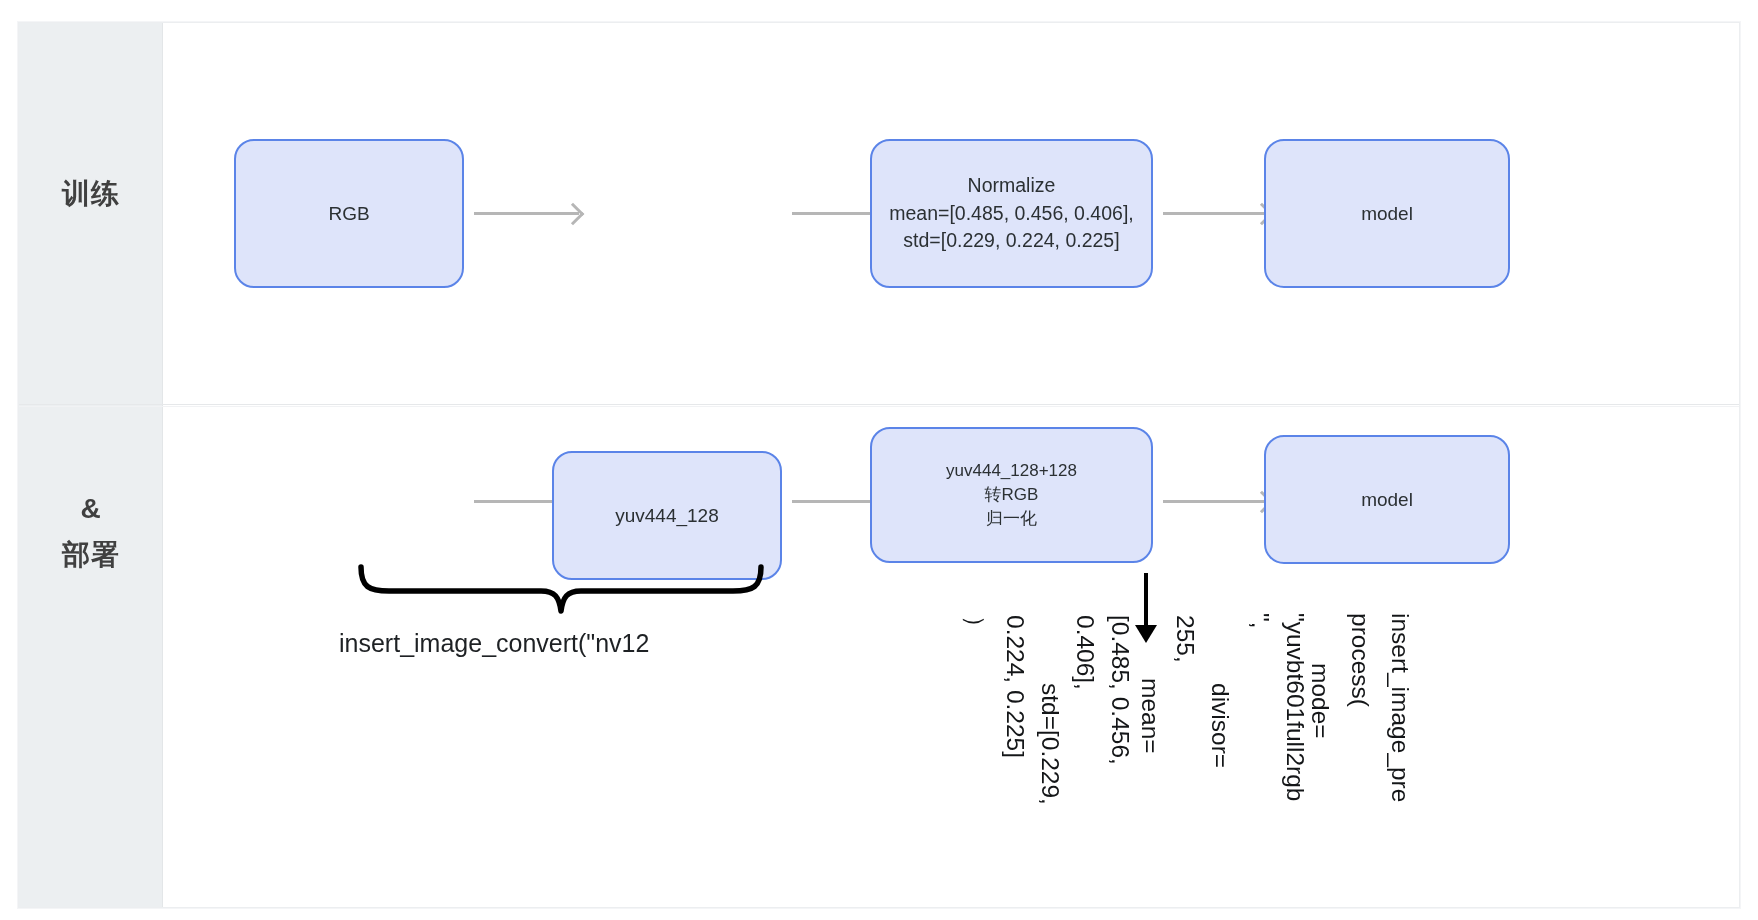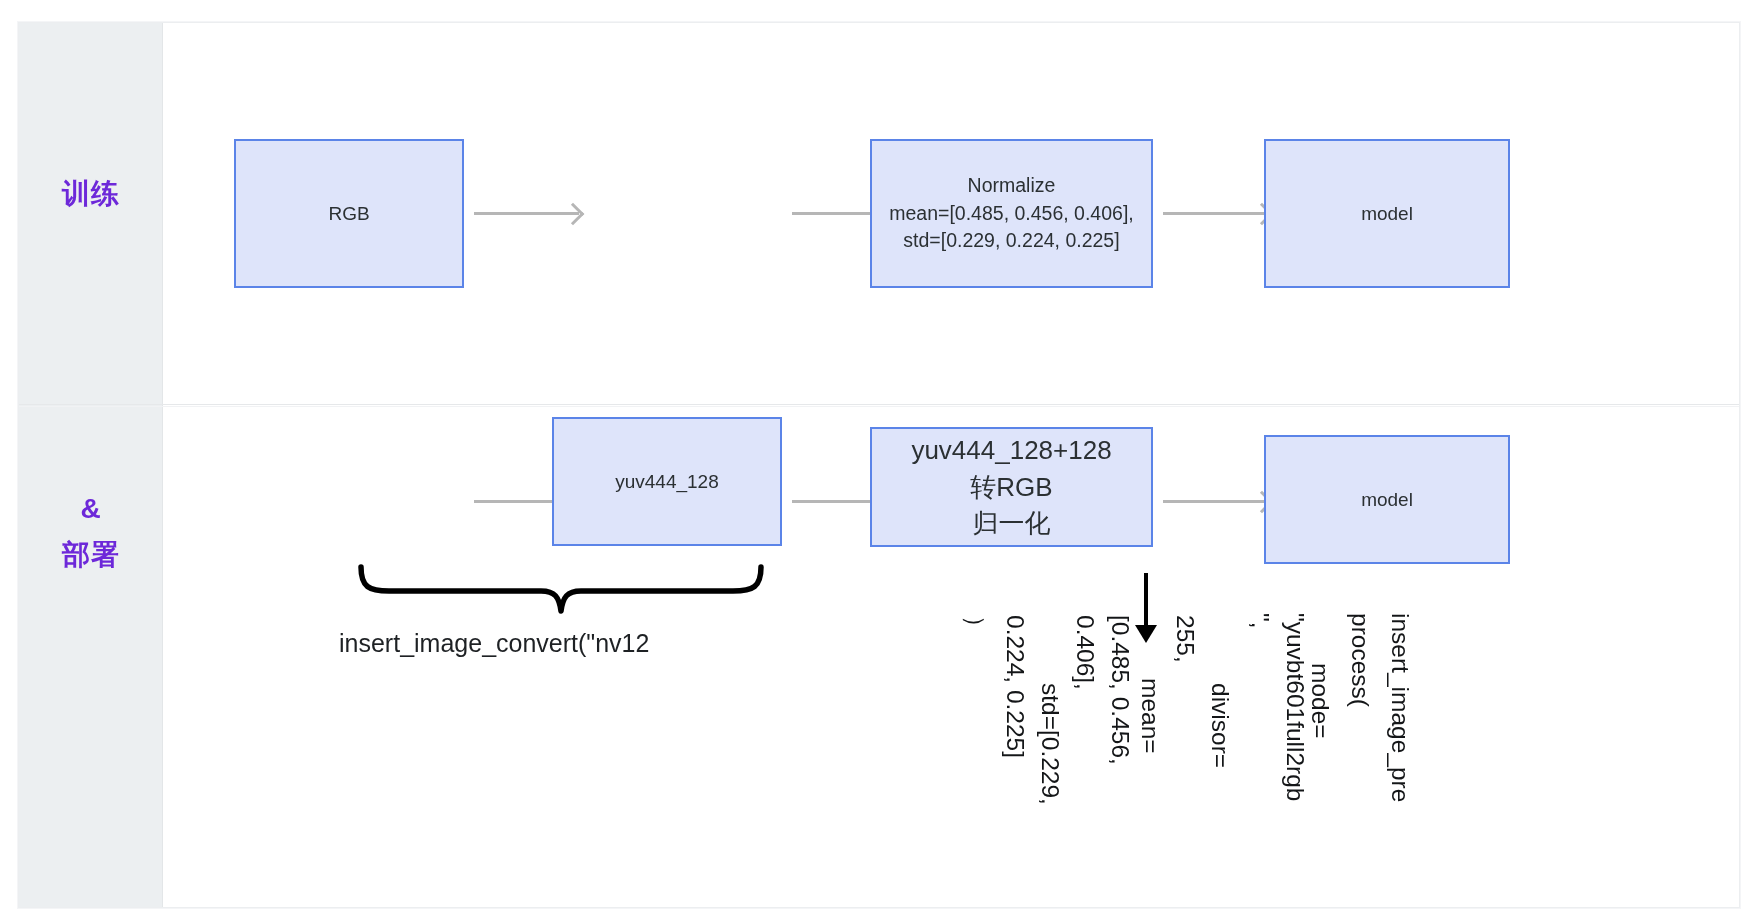--- a/index.html
+++ b/index.html
@@ -54,36 +54,36 @@
   .row-divider.second {
     top: 383px;
     background: #f1f2f4;
   }
 
   .sidebar-label {
     position: absolute;
     left: 0px;
     width: 144px;
     text-align: center;
-    color: #6d28d9;
+    color: #404040;
     font-weight: bold;
     font-size: 28px;
     line-height: 46px;
     letter-spacing: 1px;
   }
   .sidebar-label.r1 { top: 148px; }
   .sidebar-label.r2 { top: 463px; }
 
   
   .node {
     position: absolute;
     box-sizing: border-box;
     background: #dee4fa;
     border: 2.5px solid #5b84e8;
-    border-radius: 0;
+    border-radius: 20px;
     display: flex;
     align-items: center;
     justify-content: center;
     text-align: center;
     color: #2b3033;
     font-size: 21px;
     line-height: 1.35;
     white-space: pre-line;
     padding: 4px 8px;
   }
@@ -189,27 +189,27 @@
 
     <div class="arrow-h" style="left:1144px; top:189px; width:105px;"></div>
 
     <div class="node small" style="left:1245px; top:116px; width:246px; height:149px;">
       <span>model</span>
     </div>
 
 
     <div class="arrow-h" style="left:455px; top:477px; width:105px;"></div>
 
-    <div class="node small" style="left:533px; top:394px; width:230px; height:129px;">
+    <div class="node small" style="left:533px; top:428px; width:230px; height:129px;">
       <span>yuv444_128</span>
     </div>
 
     <div class="arrow-h" style="left:773px; top:477px; width:105px;"></div>
 
-    <div class="node multi" style="left:851px; top:404px; width:283px; height:120px; font-size:26px;">
+    <div class="node multi" style="left:851px; top:404px; width:283px; height:136px; font-size:17px;">
       <span>yuv444_128+128
 转RGB
 归一化</span>
     </div>
 
     <div class="arrow-h" style="left:1144px; top:477px; width:105px;"></div>
 
     <div class="node small" style="left:1245px; top:412px; width:246px; height:129px;">
       <span>model</span>
     </div>

